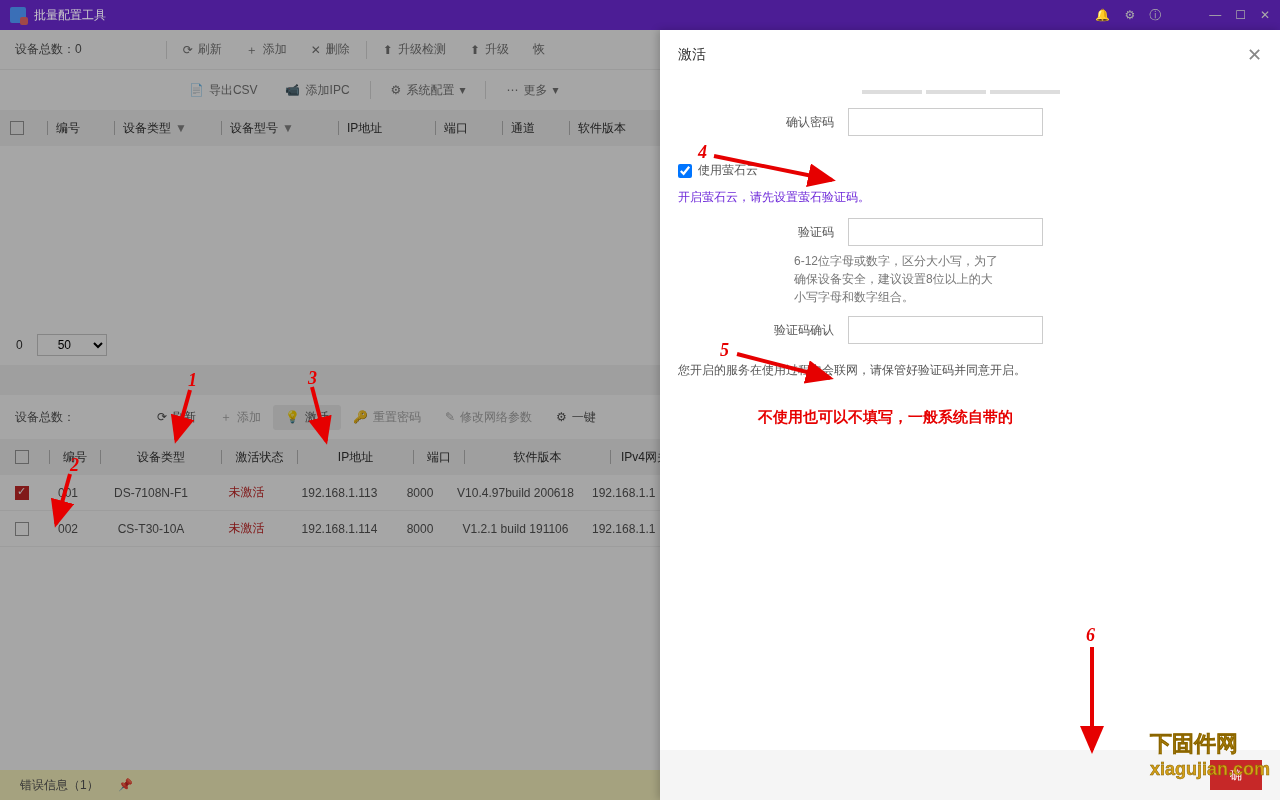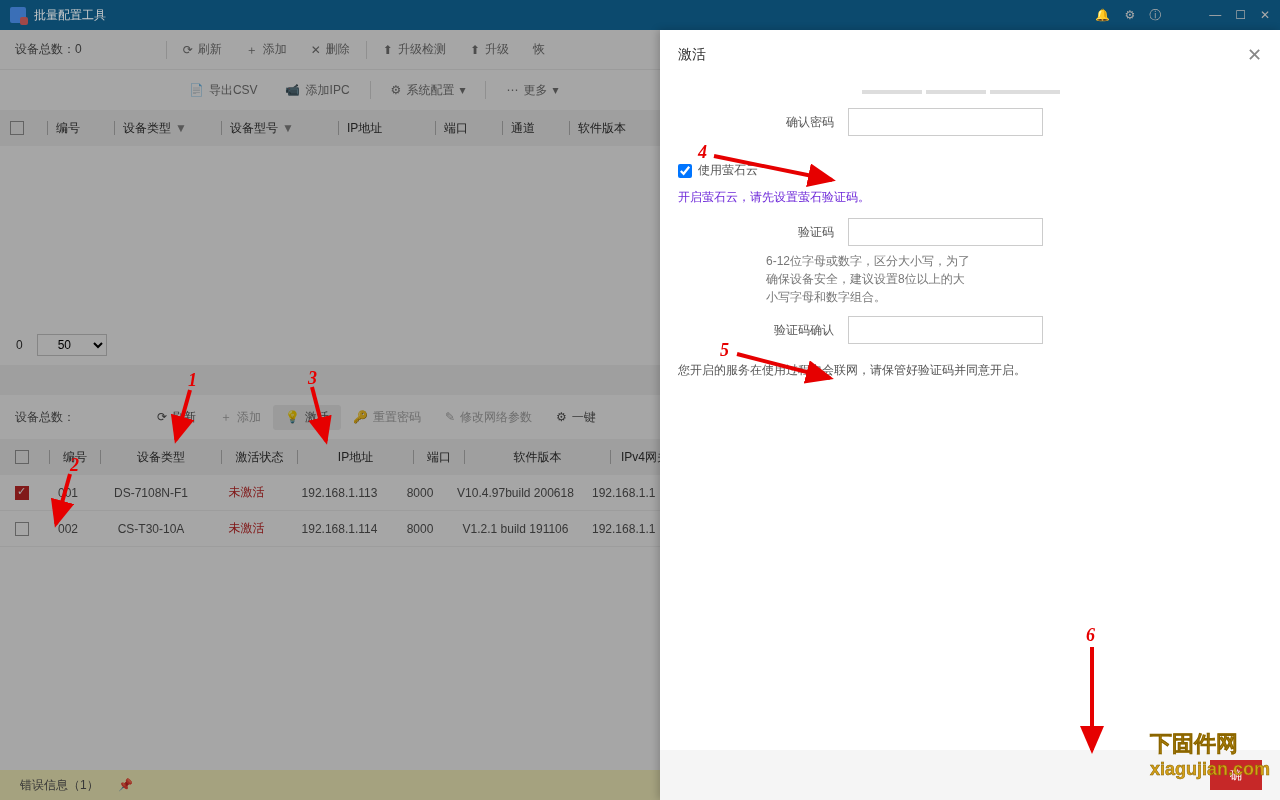--- a/index.html
+++ b/index.html
@@ -1,17 +1,17 @@
 <!DOCTYPE html>
 <html><head>
 <meta charset="utf-8">
 <style>
 *{margin:0;padding:0;box-sizing:border-box;font-family:"Microsoft YaHei",Arial,sans-serif;font-size:12px;}
 body{width:1280px;height:800px;background:#fff;position:relative;overflow:hidden;}
-.titlebar{height:30px;background:#0c4a6e;color:#ccc;display:flex;align-items:center;padding:0 10px;}
+.titlebar{height:30px;background:#4c1d95;color:#ccc;display:flex;align-items:center;padding:0 10px;}
 .titlebar .app-icon{width:16px;height:16px;margin-right:8px;background:#3a6fb7;border-radius:2px;position:relative;}
 .titlebar .app-icon::after{content:"";position:absolute;right:-2px;bottom:-2px;width:8px;height:8px;background:#a04848;border-radius:2px;}
 .titlebar .title{flex:1;}
 .titlebar .tb-icons{display:flex;gap:14px;align-items:center;}
 .titlebar .tb-icons span{color:#aaa;cursor:pointer;}
 .main-area{position:relative;height:770px;}
 .dim-overlay{position:absolute;top:0;left:0;right:0;bottom:0;background:rgba(0,0,0,0.35);pointer-events:none;z-index:5;}
 .upper{height:335px;background:#fff;display:flex;flex-direction:column;}
 .toolbar1{height:40px;display:flex;align-items:center;padding:0 15px;color:#555;border-bottom:1px solid #eee;}
 .toolbar1 .lbl{margin-right:80px;}
@@ -60,21 +60,21 @@
 .frow label{width:170px;text-align:right;padding-right:14px;color:#555;}
 .frow input[type=text],.frow input[type=password]{width:195px;height:28px;border:1px solid #ccc;padding:0 6px;}
 .strength{margin-left:184px;margin-top:-10px;margin-bottom:14px;display:flex;gap:4px;}
 .strength span{display:block;height:4px;background:#ddd;}
 .strength span:nth-child(1){width:60px;}
 .strength span:nth-child(2){width:60px;}
 .strength span:nth-child(3){width:70px;}
 .chkrow{margin:26px 0 10px 0;display:flex;align-items:center;gap:6px;}
 .chkrow input{width:14px;height:14px;}
 .hint{color:#6d28d9;margin-bottom:12px;}
-.small-hint{margin-left:88px;color:#777;line-height:1.5;margin-top:-12px;margin-bottom:10px;width:210px;}
+.small-hint{margin-left:116px;color:#777;line-height:1.5;margin-top:-12px;margin-bottom:10px;width:210px;}
 .note{color:#555;margin-top:12px;}
 .sp-foot{position:absolute;bottom:0;left:0;right:0;height:50px;background:#f5f5f5;display:flex;align-items:center;justify-content:flex-end;padding:0 18px;}
 .sp-foot .btn{height:30px;padding:0 20px;background:#c62828;color:#fff;border:none;cursor:pointer;}
 
 .ann{position:absolute;z-index:20;pointer-events:none;}
 .num{color:#e60000;font-size:18px;font-weight:bold;font-style:italic;font-family:"Times New Roman",serif;}
 .watermark{position:absolute;right:10px;bottom:20px;z-index:25;text-align:left;pointer-events:none;}
 .watermark .l1{font-size:22px;font-weight:bold;color:#d4a017;-webkit-text-stroke:0.5px #8a6500;}
 .watermark .l2{font-size:18px;font-weight:bold;color:#d4a017;-webkit-text-stroke:0.5px #8a6500;}
 .redtext{color:#e60000;font-size:15px;font-weight:bold;}
@@ -322,18 +322,19 @@
   <div class="ann" style="left:712px;top:120px"><svg width="130" height="40">
         <line x1="2" y1="6" x2="120" y2="30" stroke="#e60000" stroke-width="4" marker-end="url(#ah)"></line>
       </svg></div>
   <div class="ann" style="left:735px;top:318px"><svg width="105" height="40">
         <line x1="2" y1="6" x2="95" y2="30" stroke="#e60000" stroke-width="4" marker-end="url(#ah)"></line>
       </svg></div>
   <div class="ann" style="left:1078px;top:615px"><svg width="30" height="115">
         <line x1="14" y1="2" x2="14" y2="105" stroke="#e60000" stroke-width="4" marker-end="url(#ah)"></line>
       </svg></div>
 
+  <div class="ann redtext" style="left:758px;top:378px">不使用也可以不填写，一般系统自带的</div>
 
   <div class="watermark">
     <div class="l1">下固件网</div>
     <div class="l2">xiagujian.com</div>
   </div>
 </div>
 
 </body></html>

